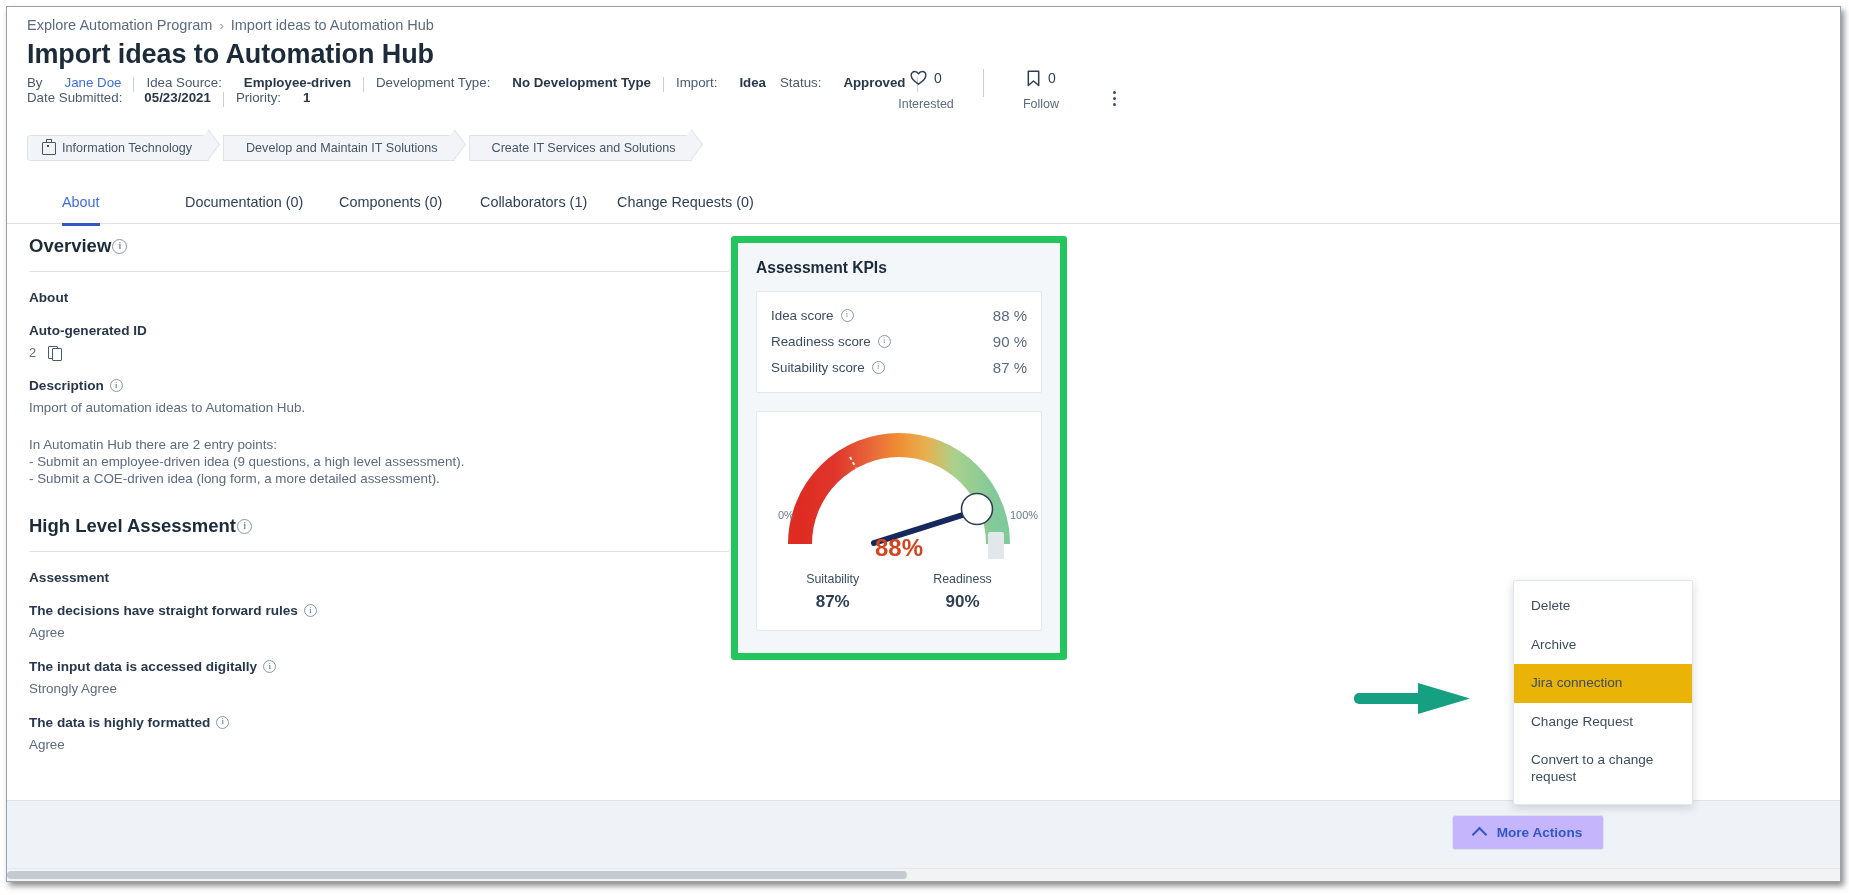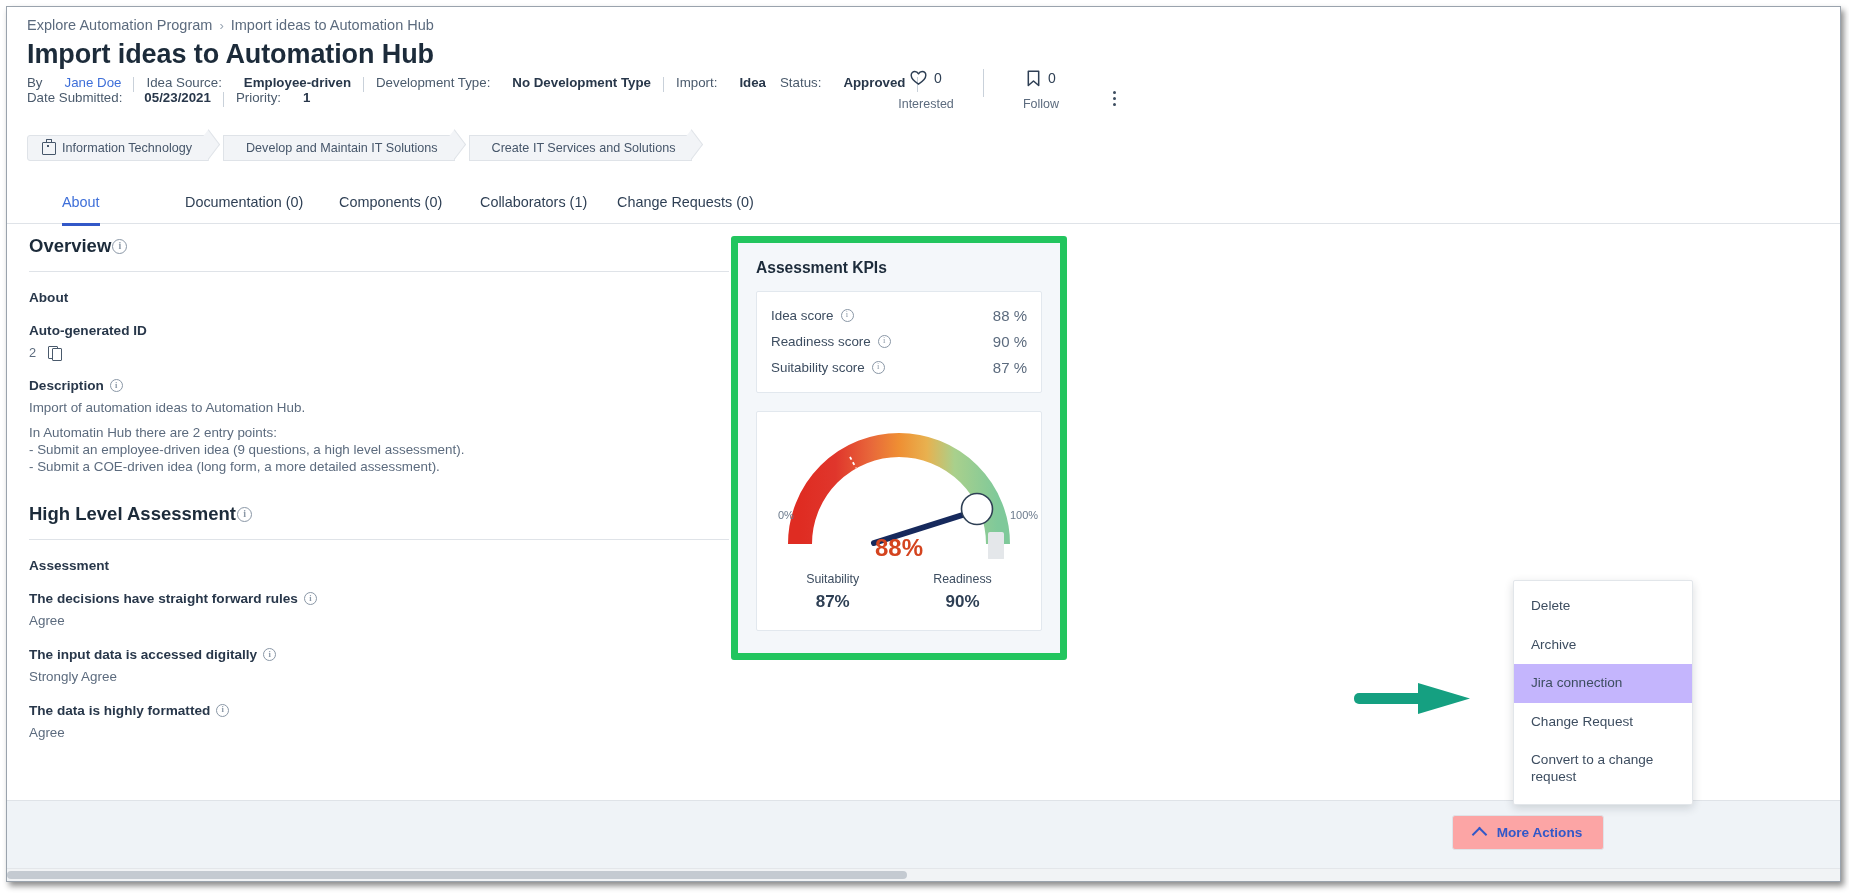--- a/index.html
+++ b/index.html
@@ -406,21 +406,21 @@
     padding: 6px 0 8px 0;
     z-index: 40;
   }
   .menu-item {
     padding: 11px 17px;
     font-size: 13.6px;
     color: #3d4d60;
     cursor: pointer;
     line-height: 1.22;
   }
-  .menu-item.highlight { background: #c4b5fd; }
+  .menu-item.highlight { background: #eab308; }
 
   
   #annotation-arrow {
     position: absolute;
     left: 1345px;
     top: 672px;
     width: 122px;
     height: 38px;
     z-index: 45;
     pointer-events: none;
@@ -435,21 +435,21 @@
     background: #eff3f7;
     border-top: 1px solid #dfe3e8;
     z-index: 30;
   }
   #more-actions-button {
     position: absolute;
     right: 236px;
     top: 14px;
     width: 152px;
     height: 35px;
-    background: #fca5a5;
+    background: #c4b5fd;
     border: 1px solid #dfe3e8;
     border-radius: 3px;
     color: #3258c8;
     font-size: 13.6px;
     font-weight: bold;
     display: flex;
     align-items: center;
     justify-content: center;
     gap: 12px;
     cursor: pointer;
@@ -624,21 +624,21 @@
         <span class="copy-icon"></span>
       </div>
     </div>
 
     <div class="field-group">
       <div class="field-head">
         <span>Description</span>
         <span class="info-i"></span>
       </div>
       <div class="field-val">Import of automation ideas to Automation Hub.</div>
-      <div class="field-val pre" style="margin-top:8px">In Automatin Hub there are 2 entry points:
+      <div class="field-val pre" style="margin-top:20px">In Automatin Hub there are 2 entry points:
 - Submit an employee-driven idea (9 questions, a high level assessment).
 - Submit a COE-driven idea (long form, a more detailed assessment).</div>
     </div>
 
     <div class="section-title" style="margin-top:28px">
       <span>High Level Assessment</span>
       <span class="info-i lg"></span>
     </div>
     <div class="rule"></div>
 

